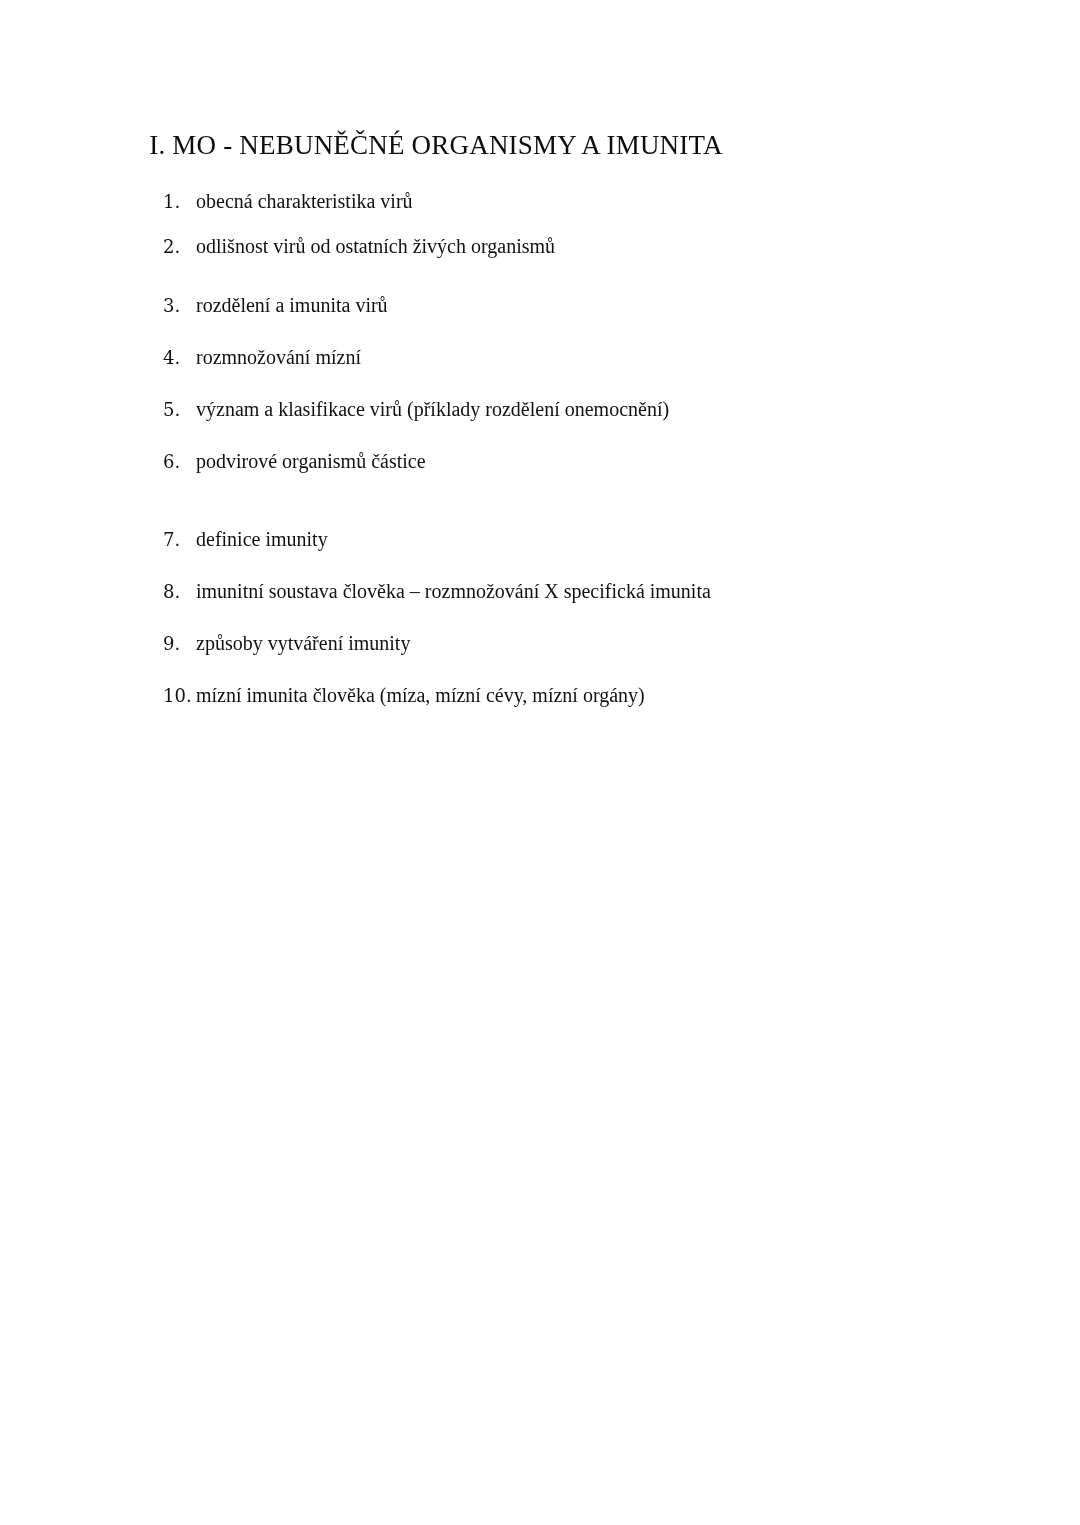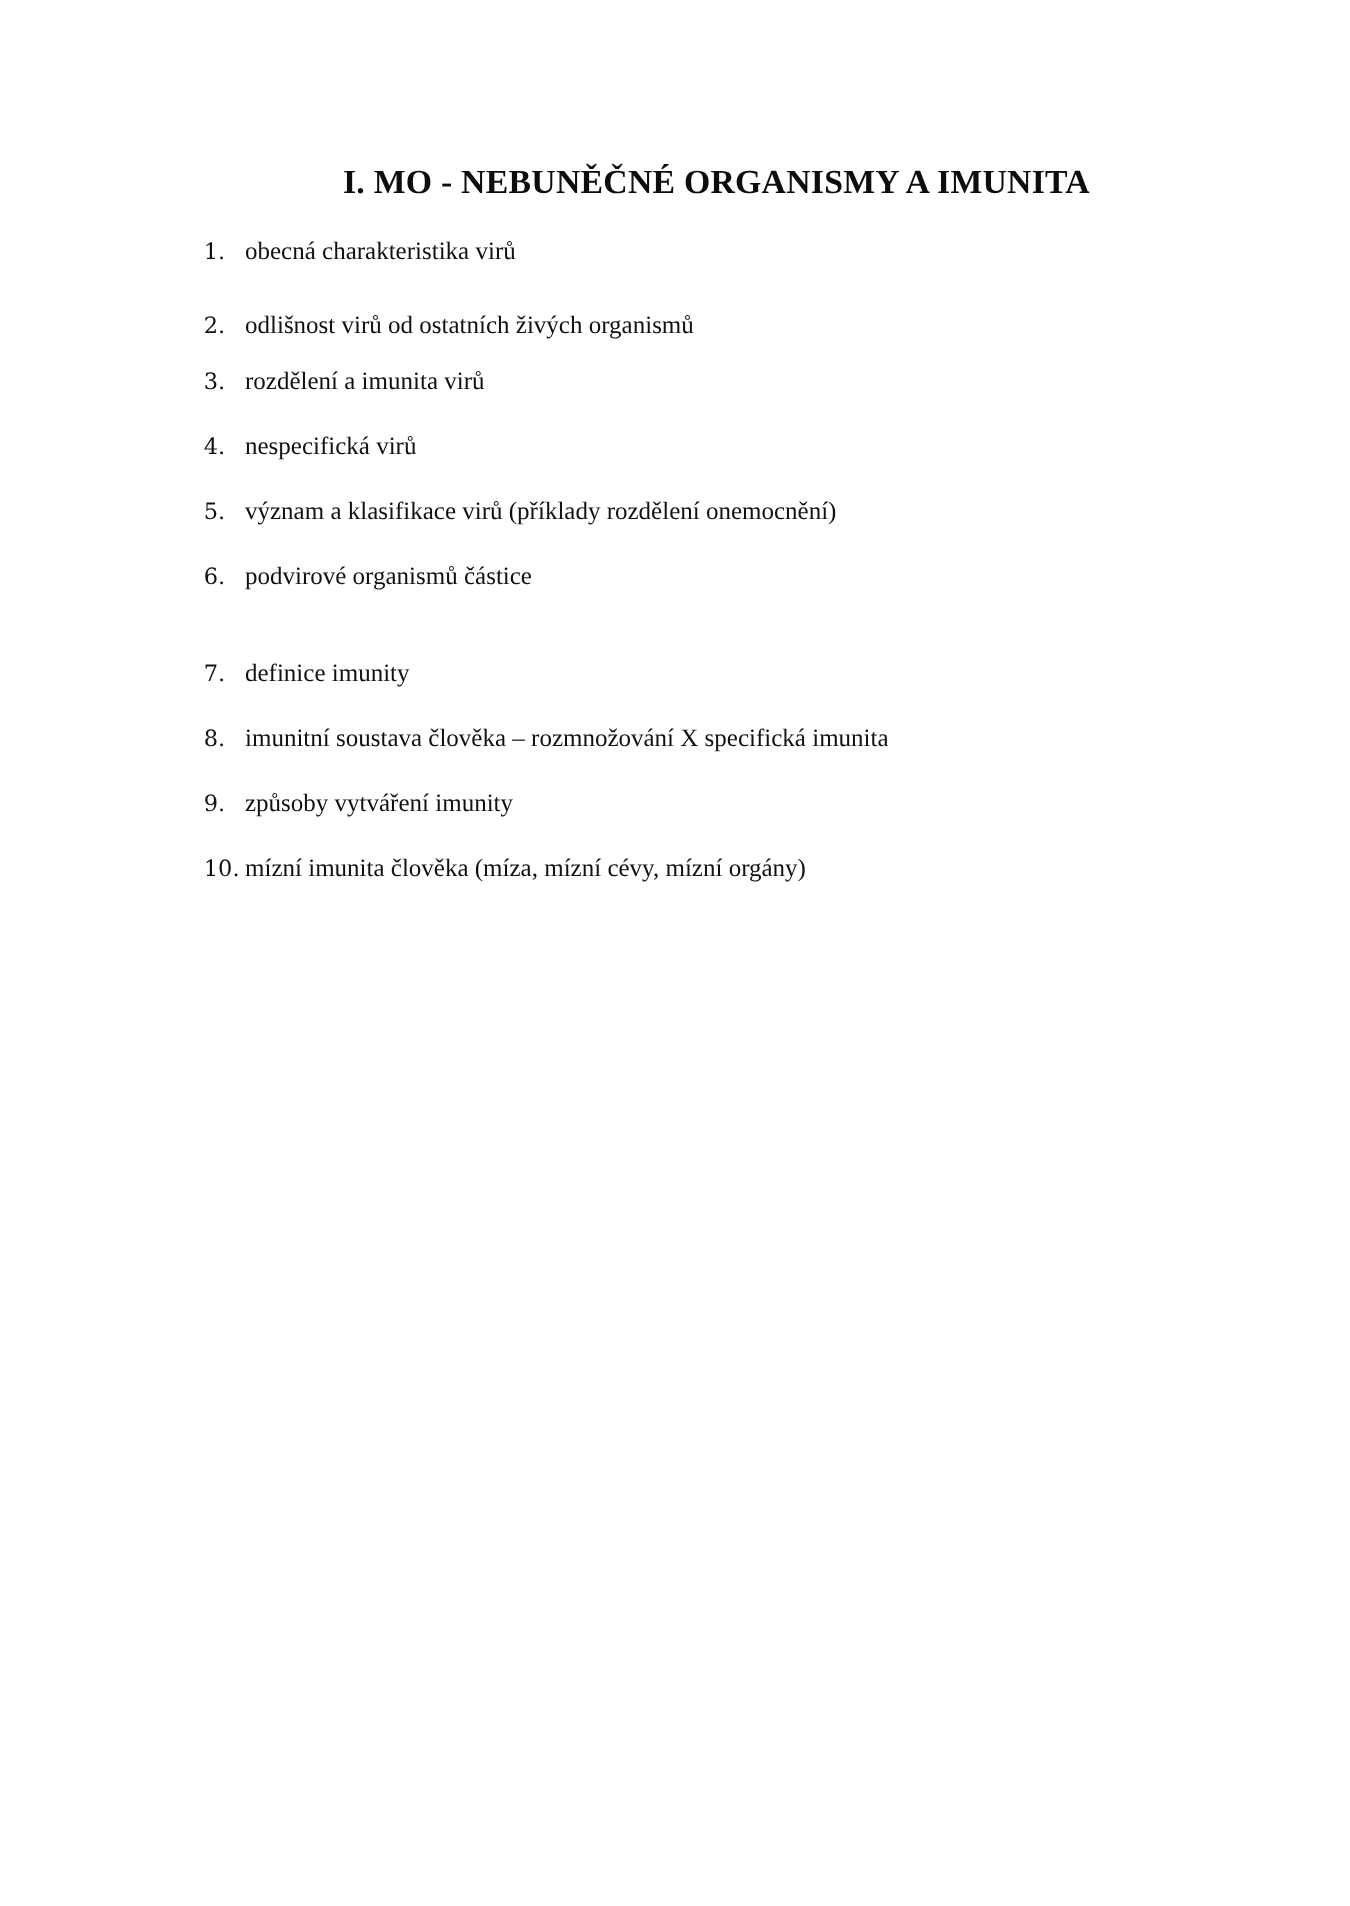--- a/index.html
+++ b/index.html
@@ -20,22 +20,22 @@
       left: 0; top: 0;
       width: 1080px;
       height: 1525px;
       background: #ffffff;
     }
     .title {
       position: absolute;
       top: 127px;
       left: 0;
       width: 872px;
-      text-align: right;
-      font-weight: bold;
+      text-align: center;
+      font-weight: normal;
       font-size: 27px;
       letter-spacing: 0.2px;
       margin: 0;
       line-height: 36px;
       color: #0d0d0d;
     }
     .list {
       position: absolute;
       left: 163px;
       top: 0;
@@ -64,28 +64,28 @@
 </head>
 <body>
 
 <div class="page">
   <h1 class="title">I. MO - NEBUNĚČNÉ ORGANISMY A IMUNITA</h1>
 
   <ol class="list">
     <li class="item" style="top:188px">
       <span class="num">1.</span><span class="text">obecná charakteristika virů</span>
     </li>
-    <li class="item" style="top:247px">
+    <li class="item" style="top:233px">
       <span class="num">2.</span><span class="text">odlišnost virů od ostatních živých organismů</span>
     </li>
     <li class="item" style="top:292px">
       <span class="num">3.</span><span class="text">rozdělení a imunita virů</span>
     </li>
     <li class="item" style="top:344px">
-      <span class="num">4.</span><span class="text">nespecifická virů</span>
+      <span class="num">4.</span><span class="text">rozmnožování mízní</span>
     </li>
     <li class="item" style="top:396px">
       <span class="num">5.</span><span class="text">význam a klasifikace virů (příklady rozdělení onemocnění)</span>
     </li>
     <li class="item" style="top:448px">
       <span class="num">6.</span><span class="text">podvirové organismů částice</span>
     </li>
     <li class="item" style="top:526px">
       <span class="num">7.</span><span class="text">definice imunity</span>
     </li>

